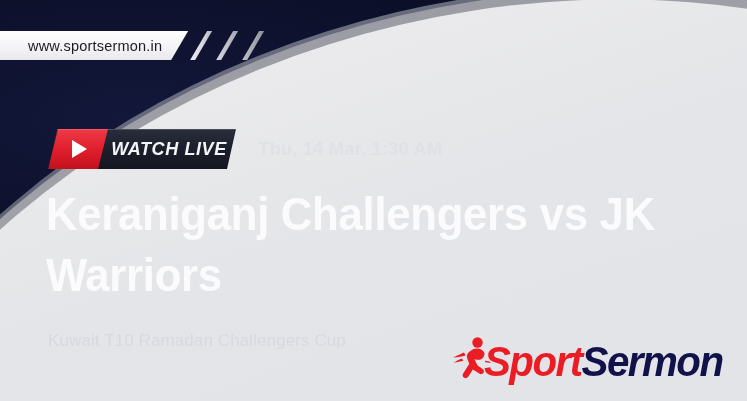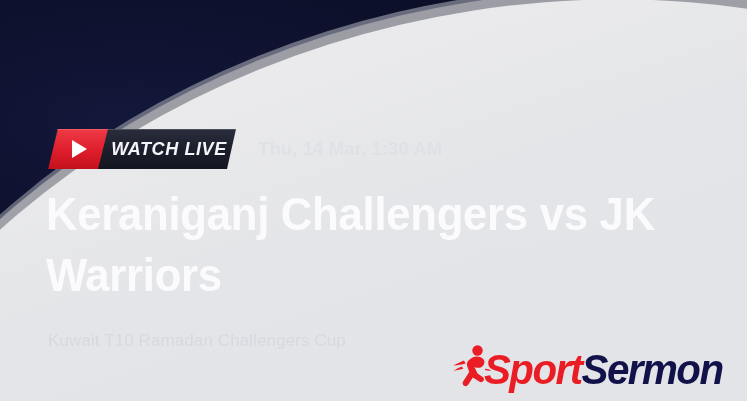--- a/index.html
+++ b/index.html
@@ -205,21 +205,21 @@
     font-weight: 400;
     color: #d6d9e0;
     white-space: nowrap;
     letter-spacing: .1px;
   }
 
   
   .logo {
     position: absolute;
     left: 452px;
-    top: 339px;
+    top: 331px;
     z-index: 7;
     display: flex;
     align-items: flex-end;
     height: 52px;
   }
   .logo-runner {
     position: relative;
     width: 40px;
     height: 46px;
     margin-right: -8px;
@@ -246,20 +246,30 @@
 <div class="banner">
 
   <div class="bg-navy"></div>
 
   <div class="swoosh-wrap">
     <div class="swoosh-hairline"></div>
     <div class="swoosh-edge"></div>
     <div class="swoosh-body"></div>
   </div>
 
+  <div class="urlbar">
+    <div class="urlbar-plate">
+      <span class="urlbar-text">www.sportsermon.in</span>
+    </div>
+    <div class="stripes">
+      <span class="stripe s1"></span>
+      <span class="stripe s2"></span>
+      <span class="stripe s3"></span>
+    </div>
+  </div>
 
   <div class="live-row">
     <div class="watch-badge">
       <span class="play-block">
         <span class="play-tri"></span>
       </span>
       <span class="watch-text">WATCH LIVE</span>
     </div>
     <span class="match-time">Thu, 14 Mar, 1:30 AM</span>
   </div>

